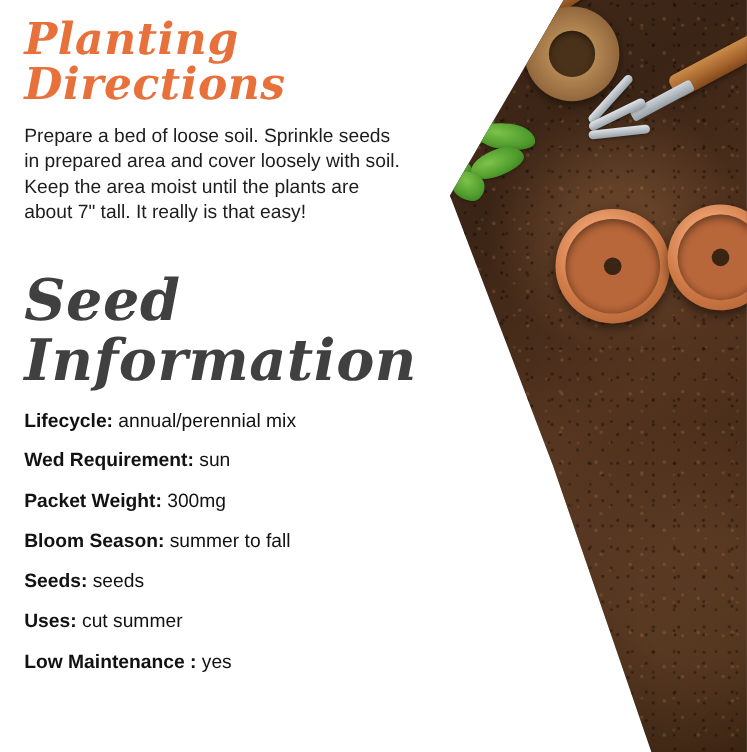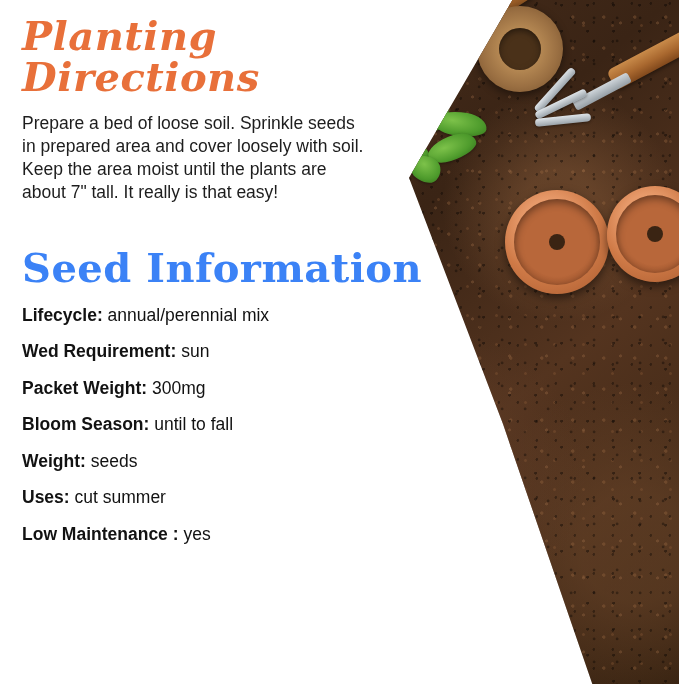--- a/index.html
+++ b/index.html
@@ -214,23 +214,24 @@
     margin: 14px 0 0 0;
     font-family: "Liberation Sans", sans-serif;
     font-size: 17.5px;
     line-height: 1.33;
     color: #1d1d1d;
     width: 348px;
   }
   h2.title2 {
     margin: 42px 0 0 0;
     font-family: "DejaVu Serif", serif;
+    font-style: italic;
     font-weight: bold;
-    color: #3b82f6;
-    font-size: 40px;
+    color: #404040;
+    font-size: 52px;
     line-height: 1.05;
     letter-spacing: 0.5px;
   }
   ul.specs {
     list-style: none;
     margin: 18px 0 0 0;
     padding: 0;
   }
   ul.specs li {
     font-size: 17.5px;
@@ -297,24 +298,24 @@
       <li>
         <span class="k">Wed Requirement:</span>
         <span class="v">sun</span>
       </li>
       <li>
         <span class="k">Packet Weight:</span>
         <span class="v">300mg</span>
       </li>
       <li>
         <span class="k">Bloom Season:</span>
-        <span class="v">until to fall</span>
-      </li>
-      <li>
-        <span class="k">Weight:</span>
+        <span class="v">summer to fall</span>
+      </li>
+      <li>
+        <span class="k">Seeds:</span>
         <span class="v">seeds</span>
       </li>
       <li>
         <span class="k">Uses:</span>
         <span class="v">cut summer</span>
       </li>
       <li>
         <span class="k">Low Maintenance :</span>
         <span class="v">yes</span>
       </li>

